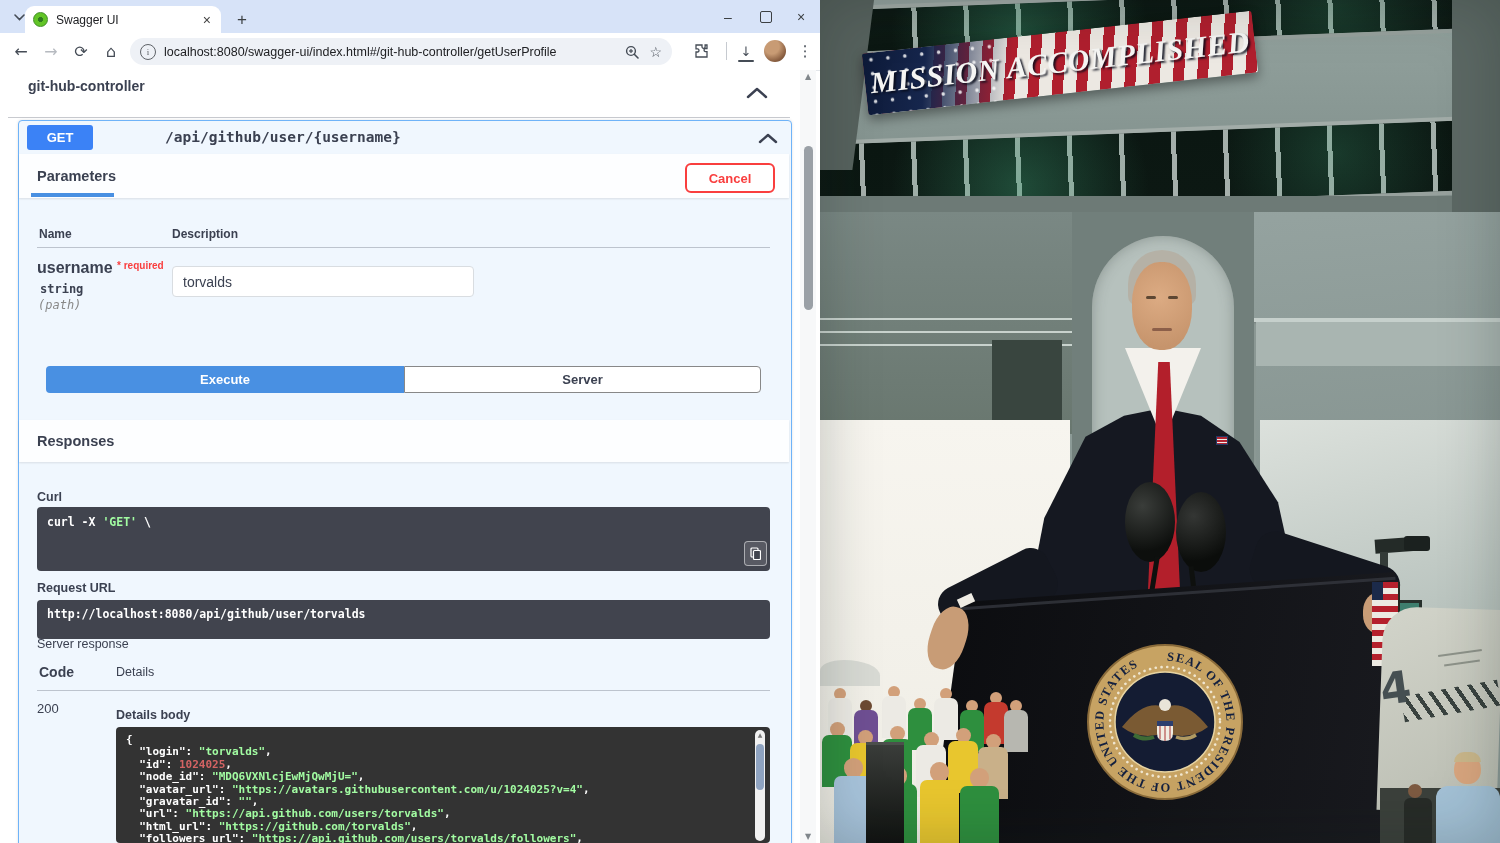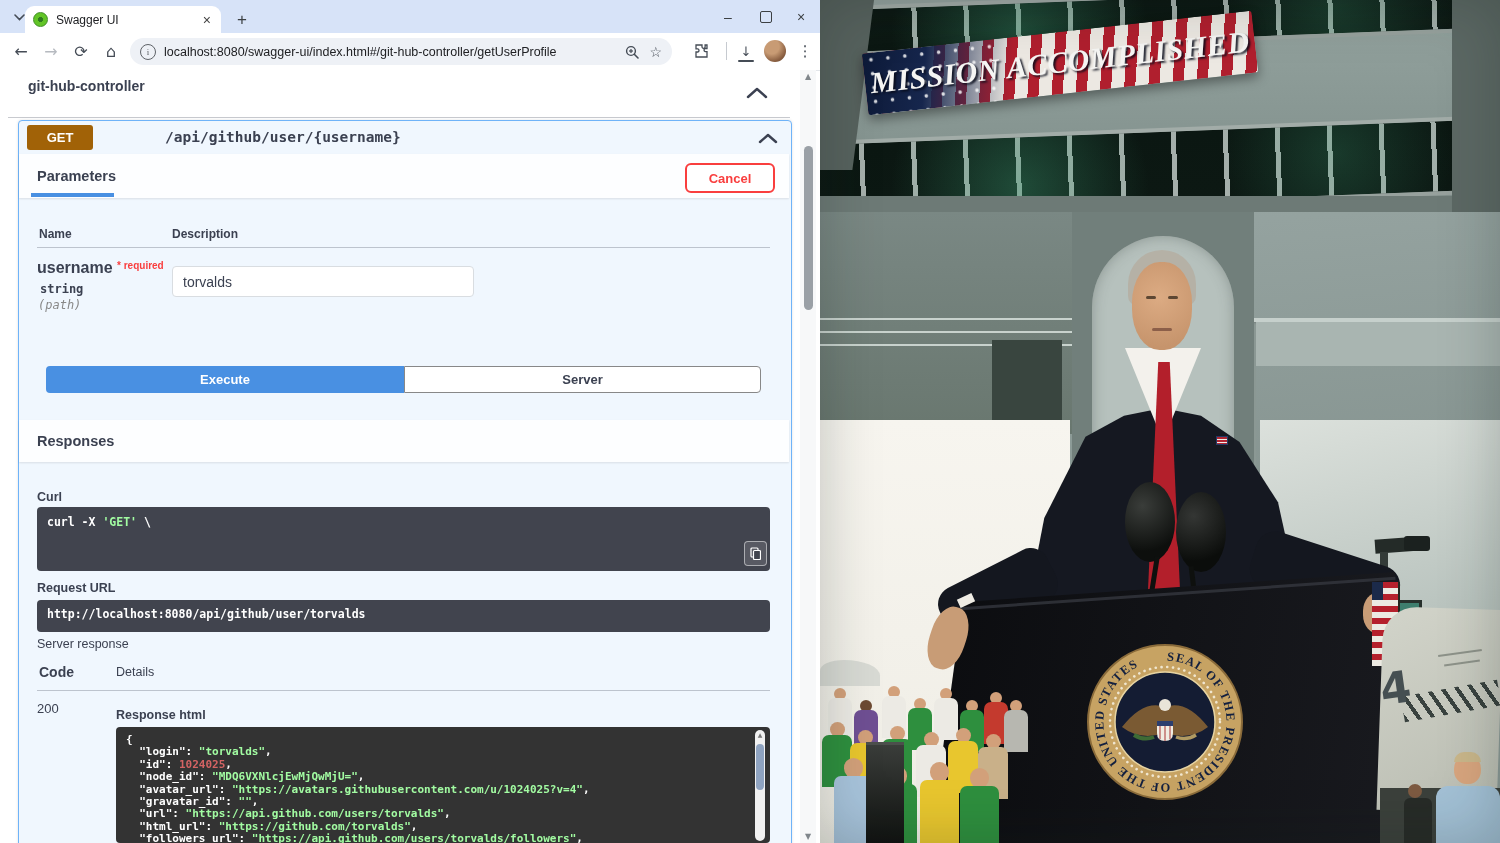--- a/index.html
+++ b/index.html
@@ -37,21 +37,21 @@
   .dl-ic{position:relative;font-family:"DejaVu Sans",sans-serif;font-size:13px;color:#454c56;}
   .dl-ic::after{content:"";position:absolute;left:-3px;right:-3px;bottom:-3px;height:2px;background:#454c56;border-radius:2px;}
   
   .page{position:absolute;left:0;top:70px;width:800px;height:773px;background:#fff;overflow:hidden;}
   .abs{position:absolute;}
   .h-controller{font-size:14px;font-weight:bold;color:#3b4151;}
   .chev{stroke:#3b4151;stroke-width:2.4;fill:none;stroke-linecap:round;stroke-linejoin:round;}
   .rule{height:1px;background:rgba(59,65,81,.28);}
   .opblock{left:18px;top:50px;width:772px;height:760px;background:#f0f7fe;border:1px solid #6fb3f8;
     border-radius:4px;box-shadow:0 0 3px rgba(0,0,0,.12);}
-  .get-badge{left:27px;top:55px;width:66px;height:25px;background:#a16207;border-radius:3px;color:#fff;
+  .get-badge{left:27px;top:55px;width:66px;height:25px;background:#3b82f6;border-radius:3px;color:#fff;
     font-weight:bold;font-size:13px;display:flex;align-items:center;justify-content:center;}
   .op-path{left:165px;top:59px;font-family:"DejaVu Sans Mono",monospace;font-weight:bold;font-size:14.5px;color:#3b4151;}
   .sec-header{background:rgba(255,255,255,.85);box-shadow:0 1px 2px rgba(0,0,0,.10);}
   .tab-params{font-size:14.5px;font-weight:bold;color:#3b4151;}
   .tab-underline{background:#4990e2;height:4px;}
   .btn-cancel{border:2px solid #f93e3e;color:#f93e3e;background:#fff;border-radius:6px;font-weight:bold;
     font-size:13px;display:flex;align-items:center;justify-content:center;}
   .th{font-size:12px;font-weight:bold;color:#3b4151;}
   .pname{font-size:16px;font-weight:bold;color:#3b4151;}
   .preq{color:#f93e3e;font-size:10px;font-weight:bold;}
@@ -204,29 +204,29 @@
       <div class="abs lbl" style="left:37px;top:420px;">Curl</div>
       <div class="abs codeblock" style="left:37px;top:437px;width:733px;height:64px;"><div><span class="tok-w">curl -X </span><span class="tok-s">'GET'</span><span class="tok-w"> \</span></div></div>
       <div class="abs copybtn" style="left:744px;top:471px;">
         <svg width="11" height="13" viewBox="0 0 11 13">
             <rect x="1" y="1" width="7" height="9" rx="1" fill="none" stroke="#fff" stroke-width="1.2"></rect>
             <rect x="3.5" y="3.5" width="7" height="9" rx="1" fill="#41444e" stroke="#fff" stroke-width="1.2"></rect>
           </svg>
       </div>
 
       <div class="abs lbl" style="left:37px;top:511px;">Request URL</div>
-      <div class="abs codeblock" style="left:37px;top:530px;width:733px;height:32px;line-height:13px;">http://localhost:8080/api/github/user/torvalds</div>
+      <div class="abs codeblock" style="left:37px;top:530px;width:733px;height:39px;line-height:13px;">http://localhost:8080/api/github/user/torvalds</div>
 
       <div class="abs lbl-light" style="left:37px;top:567px;">Server response</div>
       <div class="abs th" style="left:39px;top:594px;font-size:14px;">Code</div>
       <div class="abs lbl-light" style="left:116px;top:595px;">Details</div>
       <div class="abs rule" style="left:37px;top:620px;width:733px;"></div>
 
       <div class="abs lbl-light" style="left:37px;top:631px;font-size:13px;">200</div>
-      <div class="abs lbl" style="left:116px;top:638px;">Response html</div>
+      <div class="abs lbl" style="left:116px;top:638px;">Details body</div>
       <div class="abs respblock" style="left:116px;top:657px;width:654px;height:116px;"><div><span class="tok-p">{</span></div><div><span class="tok-k">  "login"</span><span class="tok-p">: </span><span class="tok-s">"torvalds"</span><span class="tok-p">,</span></div><div><span class="tok-k">  "id"</span><span class="tok-p">: </span><span class="tok-n">1024025</span><span class="tok-p">,</span></div><div><span class="tok-k">  "node_id"</span><span class="tok-p">: </span><span class="tok-s">"MDQ6VXNlcjEwMjQwMjU="</span><span class="tok-p">,</span></div><div><span class="tok-k">  "avatar_url"</span><span class="tok-p">: </span><span class="tok-s">"https://avatars.githubusercontent.com/u/1024025?v=4"</span><span class="tok-p">,</span></div><div><span class="tok-k">  "gravatar_id"</span><span class="tok-p">: </span><span class="tok-s">""</span><span class="tok-p">,</span></div><div><span class="tok-k">  "url"</span><span class="tok-p">: </span><span class="tok-s">"https://api.github.com/users/torvalds"</span><span class="tok-p">,</span></div><div><span class="tok-k">  "html_url"</span><span class="tok-p">: </span><span class="tok-s">"https://github.com/torvalds"</span><span class="tok-p">,</span></div><div><span class="tok-k">  "followers_url"</span><span class="tok-p">: </span><span class="tok-s">"https://api.github.com/users/torvalds/followers"</span><span class="tok-p">,</span></div></div>
       <div class="abs resp-scroll" style="left:755px;top:660px;height:111px;">
         <span class="resp-arrow">▲</span>
         <span class="resp-thumb"></span>
       </div>
     </div>
 
     <div class="pg-scroll">
       <span class="pg-ar" style="top:2px;">▲</span>
       <span class="pg-thumb"></span>

